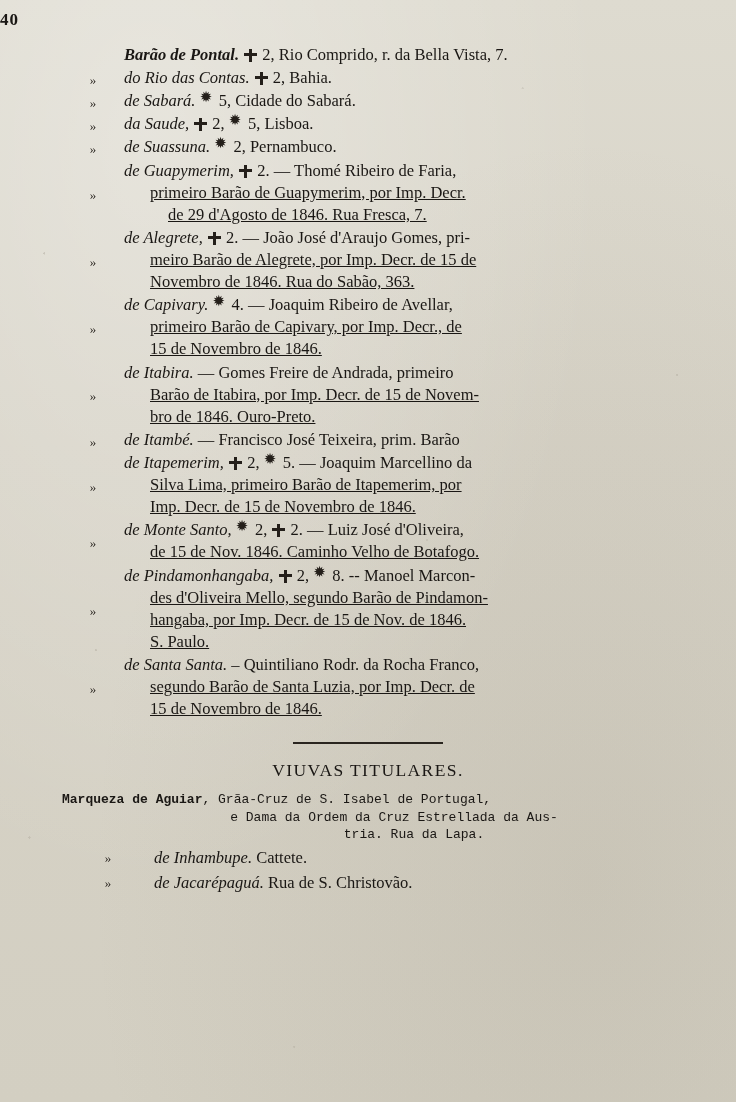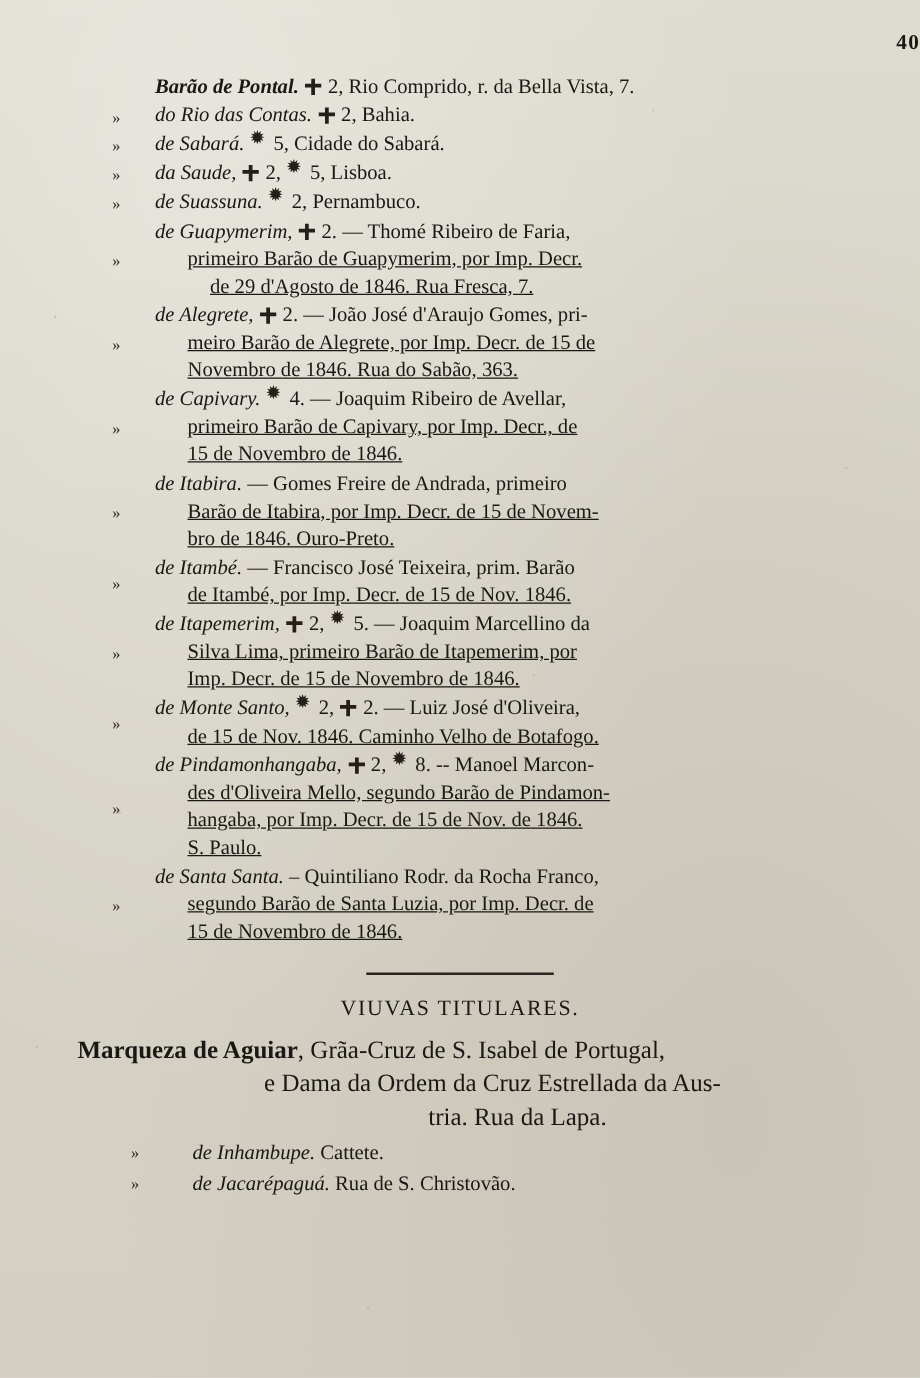--- a/index.html
+++ b/index.html
@@ -36,25 +36,25 @@
       radial-gradient(circle at 92% 34%, rgba(90,80,65,.25) 0 1px, transparent 1.2px),
       radial-gradient(circle at 71% 8%, rgba(90,80,65,.22) 0 1px, transparent 1.2px),
       radial-gradient(circle at 40% 95%, rgba(90,80,65,.22) 0 1px, transparent 1.2px),
       radial-gradient(circle at 58% 49%, rgba(90,80,65,.18) 0 1px, transparent 1.2px);
   }
   .content {
     position: relative;
     padding: 0;
   }
   .folio {
-    text-align: right;
+    text-align: left;
     font-size: 17px;
     font-weight: bold;
     letter-spacing: 1px;
-    padding-top: 24px;
+    padding-top: 10px;
     padding-bottom: 14px;
     font-family: "Liberation Serif", serif;
   }
   .body-col {
     margin: 0 auto;
     width: 612px;
   }
 
   .entry {
     display: flex;
@@ -130,22 +130,23 @@
     background: #2a251f;
     margin: 22px auto 16px auto;
   }
   .section-title {
     text-align: center;
     font-size: 17.5px;
     letter-spacing: 1.4px;
     margin-bottom: 10px;
   }
   .widow-entry {
-    font-size: 20px;
+    font-size: 13px;
     line-height: 1.34;
+    font-family: Liberation Mono, monospace;
   }
   .widow-entry .lead {
     font-weight: bold;
   }
   .w-cont {
     display: block;
     padding-left: 52px;
     text-indent: 0;
     text-align: center;
   }
@@ -263,21 +264,20 @@
         <span class="cont">Barão de Itabira, por Imp. Decr. de 15 de Novem-</span>
         <span class="cont">bro de 1846. Ouro-Preto.</span>
       </div>
     </div>
 
     <div class="entry">
       <div class="bullet">»</div>
       <div class="text">
         <span class="ital">de Itambé.</span>
         <span>— Francisco José Teixeira, prim. Barão</span>
-        <span class="cont">de Itambé, por Imp. Decr. de 15 de Nov. 1846.</span>
       </div>
     </div>
 
     <div class="entry">
       <div class="bullet">»</div>
       <div class="text">
         <span class="ital">de Itapemerim,</span>
         <span class="ord cross"></span>
         <span>2, </span>
         <span class="ord star"></span>

